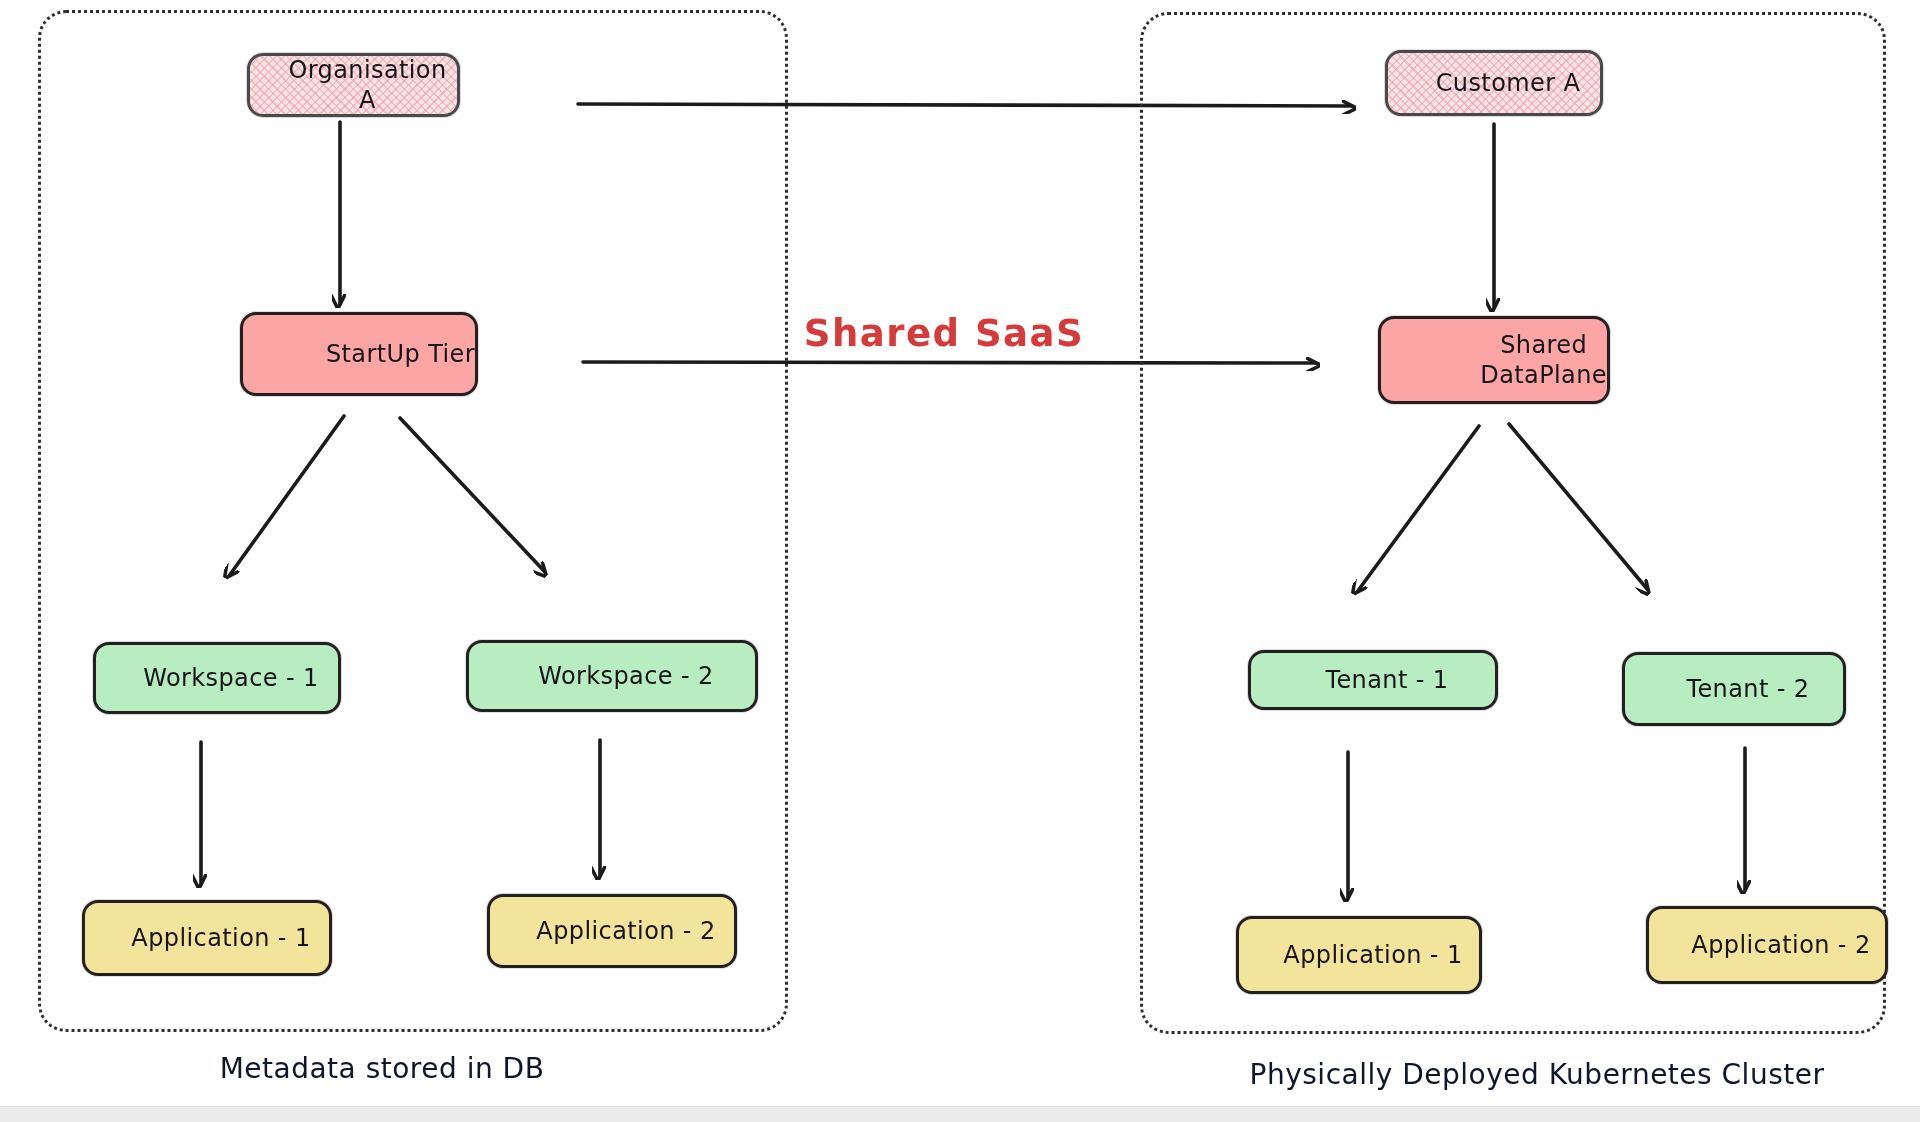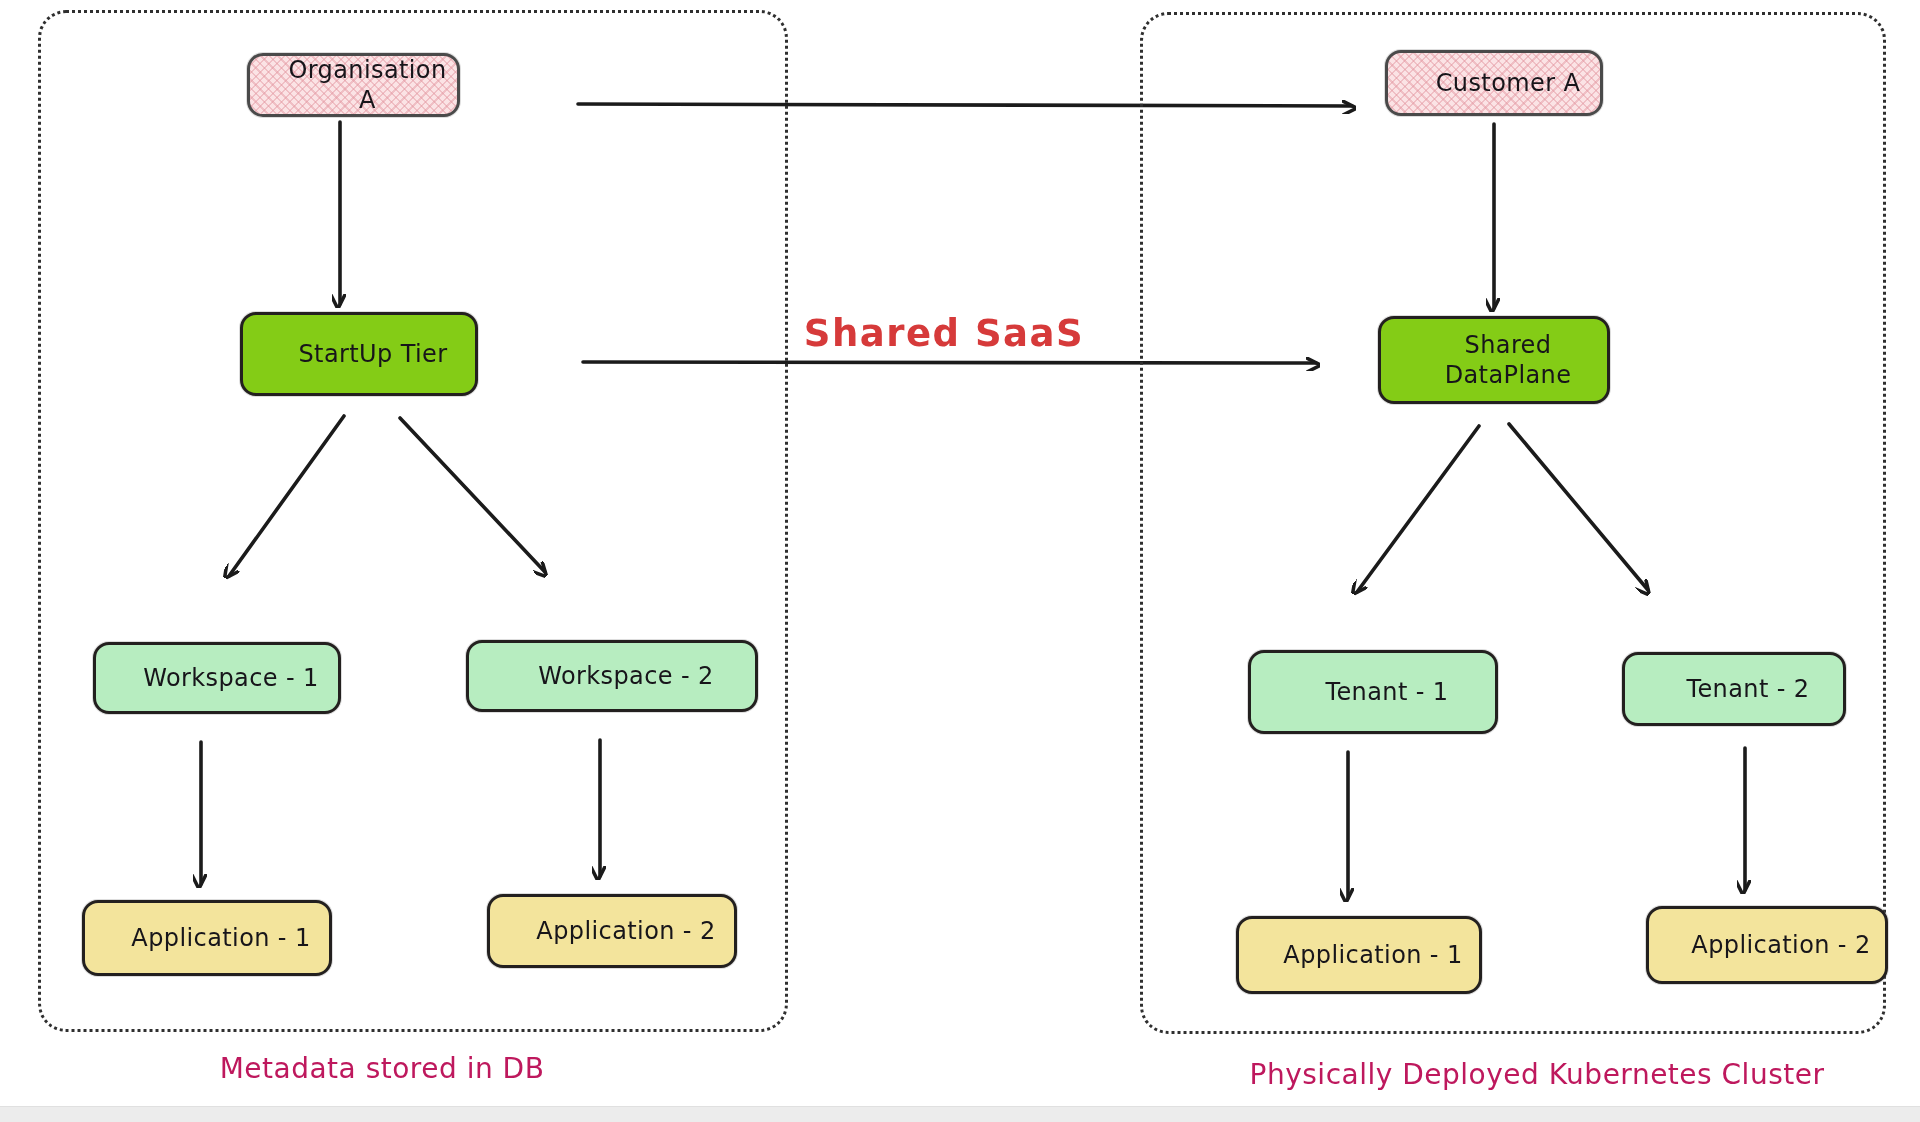--- a/index.html
+++ b/index.html
@@ -14,21 +14,21 @@
   .container-box{
     position:absolute;
     border:3px dotted #2f2f2f;
     border-radius:28px;
     background:transparent;
     box-sizing:border-box;
   }
   .container-caption{
     position:absolute;
     transform:translateX(-50%);
-    color:#be185d;
+    color:#0f172a;
     font-size:28px;
     letter-spacing:0.5px;
     white-space:nowrap;
     font-weight:500;
   }
   .node{
     position:absolute;
     border:3px solid #23201f;
     border-radius:16px;
     box-sizing:border-box;
@@ -45,21 +45,21 @@
     box-shadow:0 0 0 1px rgba(120,120,120,0.25);
     padding-left:28px;
   }
   .node.pink{
     background-color:#fbe3e5;
     background-image:
       repeating-linear-gradient(45deg, rgba(226,148,158,0.45) 0 1.6px, transparent 1.6px 6px),
       repeating-linear-gradient(-45deg, rgba(226,148,158,0.45) 0 1.6px, transparent 1.6px 6px);
     border-color:#4a4a4a;
   }
-  .node.blue{ background:#84cc16; }
+  .node.blue{ background:#fca5a5;justify-content:flex-end; }
   .node.green{ background:#b7edc0; }
   .node.yellow{ background:#f3e49c; }
   #edge-label{
     position:absolute;
     transform:translate(-50%,-50%);
     color:#d63a3a;
     font-size:37px;
     font-weight:bold;
     letter-spacing:1.5px;
     white-space:nowrap;
@@ -105,17 +105,17 @@
     <div class="container-caption" style="left: 1537px; top: 1058px;">Physically Deployed Kubernetes Cluster</div>
     <div class="node pink" style="left: 247px; top: 53px; width: 213px; height: 64px;"><span>Organisation A</span></div>
     <div class="node blue" style="left: 240px; top: 312px; width: 238px; height: 84px;"><span>StartUp Tier</span></div>
     <div class="node green" style="left: 93px; top: 642px; width: 248px; height: 72px;"><span>Workspace - 1</span></div>
     <div class="node green" style="left: 466px; top: 640px; width: 292px; height: 72px;"><span>Workspace - 2</span></div>
     <div class="node yellow" style="left: 82px; top: 900px; width: 250px; height: 76px;"><span>Application - 1</span></div>
     <div class="node yellow" style="left: 487px; top: 894px; width: 250px; height: 74px;"><span>Application - 2</span></div>
     <div class="node pink" style="left: 1385px; top: 50px; width: 218px; height: 66px;"><span>Customer A</span></div>
     <div class="node blue" style="left: 1378px; top: 316px; width: 232px; height: 88px;"><span>Shared
 DataPlane</span></div>
-    <div class="node green" style="left: 1248px; top: 650px; width: 250px; height: 84px;"><span>Tenant - 1</span></div>
+    <div class="node green" style="left: 1248px; top: 650px; width: 250px; height: 60px;"><span>Tenant - 1</span></div>
     <div class="node green" style="left: 1622px; top: 652px; width: 224px; height: 74px;"><span>Tenant - 2</span></div>
     <div class="node yellow" style="left: 1236px; top: 916px; width: 246px; height: 78px;"><span>Application - 1</span></div>
     <div class="node yellow" style="left: 1646px; top: 906px; width: 242px; height: 78px;"><span>Application - 2</span></div>
   </div>
 
 </body></html>

